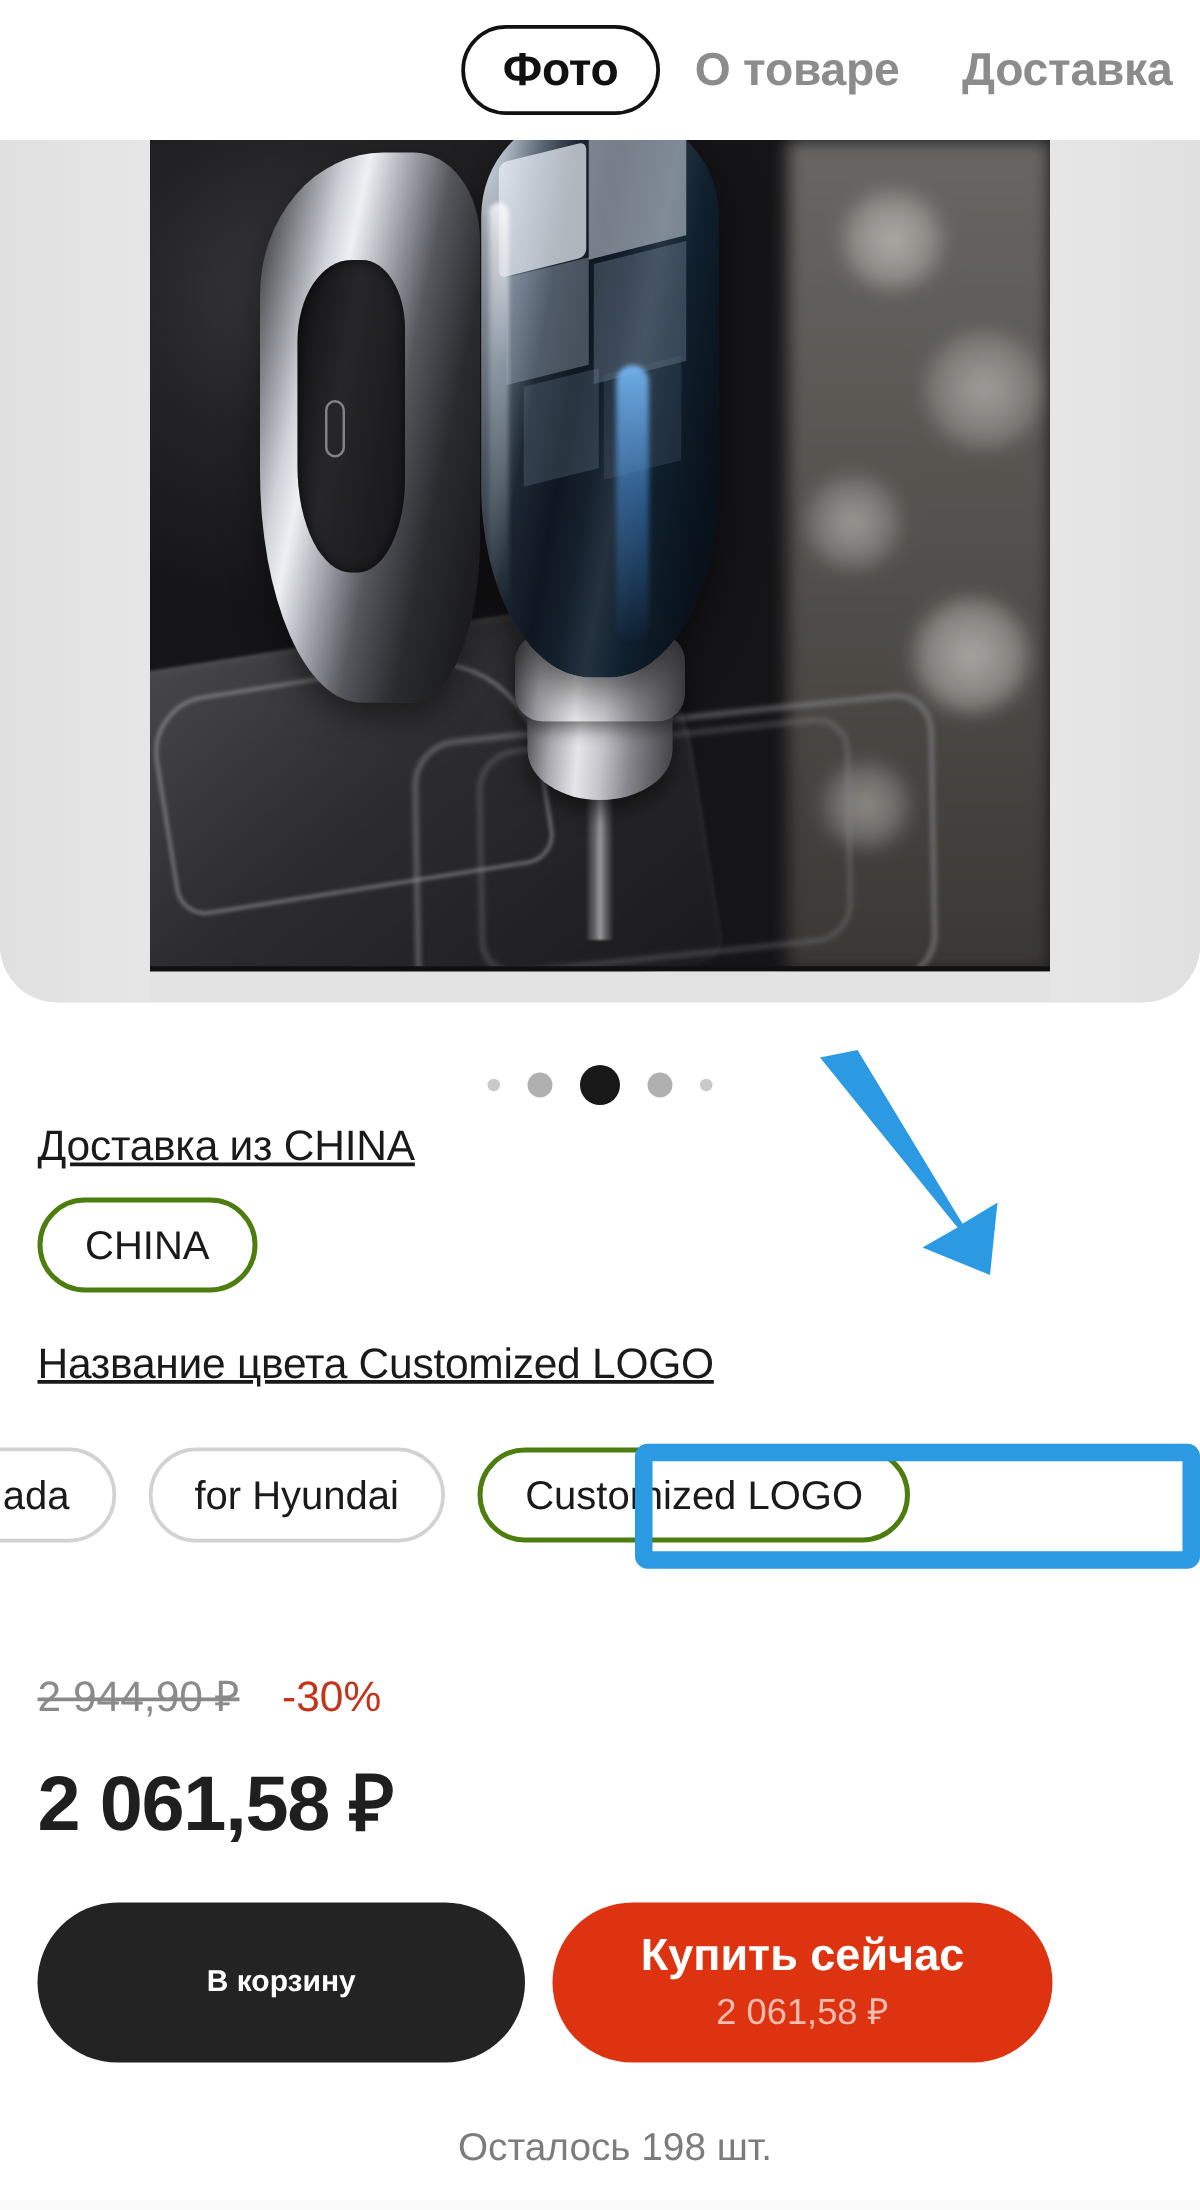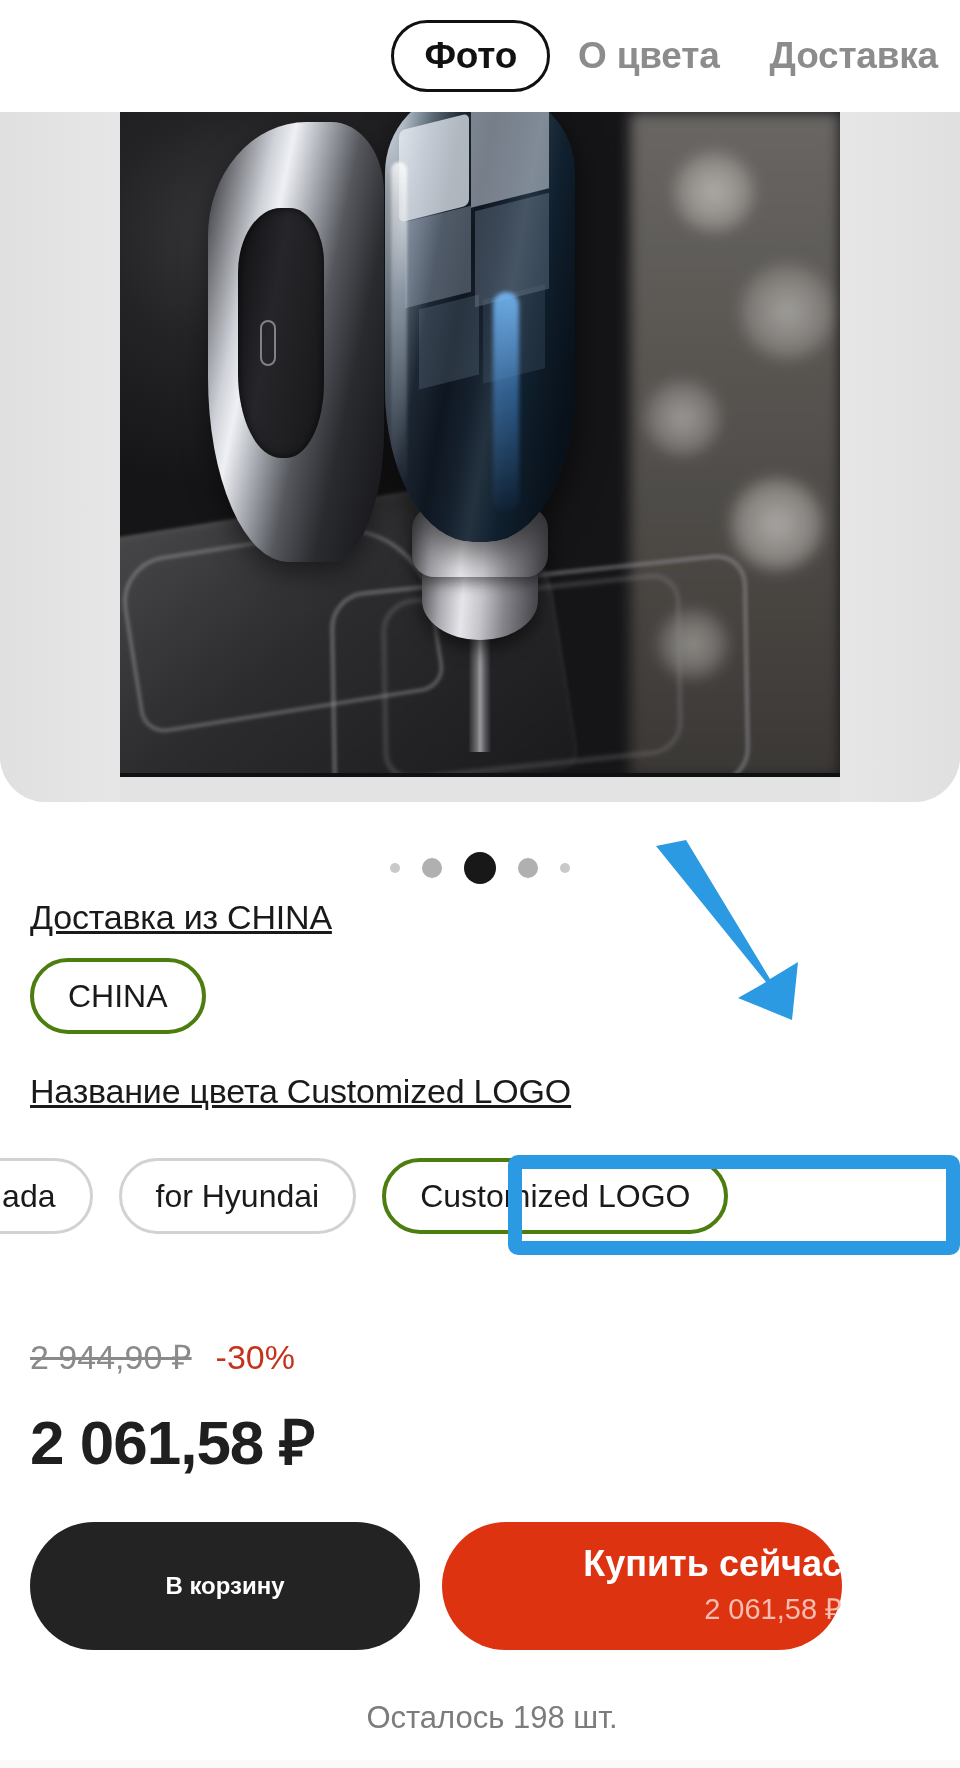--- a/index.html
+++ b/index.html
@@ -322,21 +322,21 @@
     z-index: 8;
     pointer-events: none;
   }
 
   
   .price-old-row {
     position: absolute;
     left: 30px; top: 1333px;
     display: flex;
     align-items: baseline;
-    gap: 24px;
+    gap: 34px;
   }
   .price-old {
     font-size: 34px;
     color: #8a8a8a;
     text-decoration: line-through;
     text-decoration-thickness: 3px;
     white-space: nowrap;
   }
   .price-discount {
     font-size: 34px;
@@ -376,21 +376,20 @@
     background: #232323;
   }
   .btn-cart .btn-label {
     color: #ffffff;
     font-size: 24px;
     font-weight: bold;
   }
   .btn-buy {
     width: 400px;
     background: #dd3310;
-    align-items: flex-end;
   }
   .btn-buy .btn-label {
     color: #ffffff;
     font-size: 36px;
     font-weight: bold;
     line-height: 1.05;
   }
   .btn-buy .btn-sub {
     color: #f7bdb0;
     font-size: 29px;
@@ -416,21 +415,21 @@
 </head>
 <body>
 
 <div class="page">
 
   <div class="tabbar">
     <div class="tab active">
       <span>Фото</span>
     </div>
     <div class="tab">
-      <span>О цвета</span>
+      <span>О товаре</span>
     </div>
     <div class="tab">
       <span>Доставка</span>
     </div>
   </div>
 
   <div class="gallery">
     <div class="gallery-inner">
       <div class="slide-edge-left"></div>
       <div class="slide-edge-right"></div>

